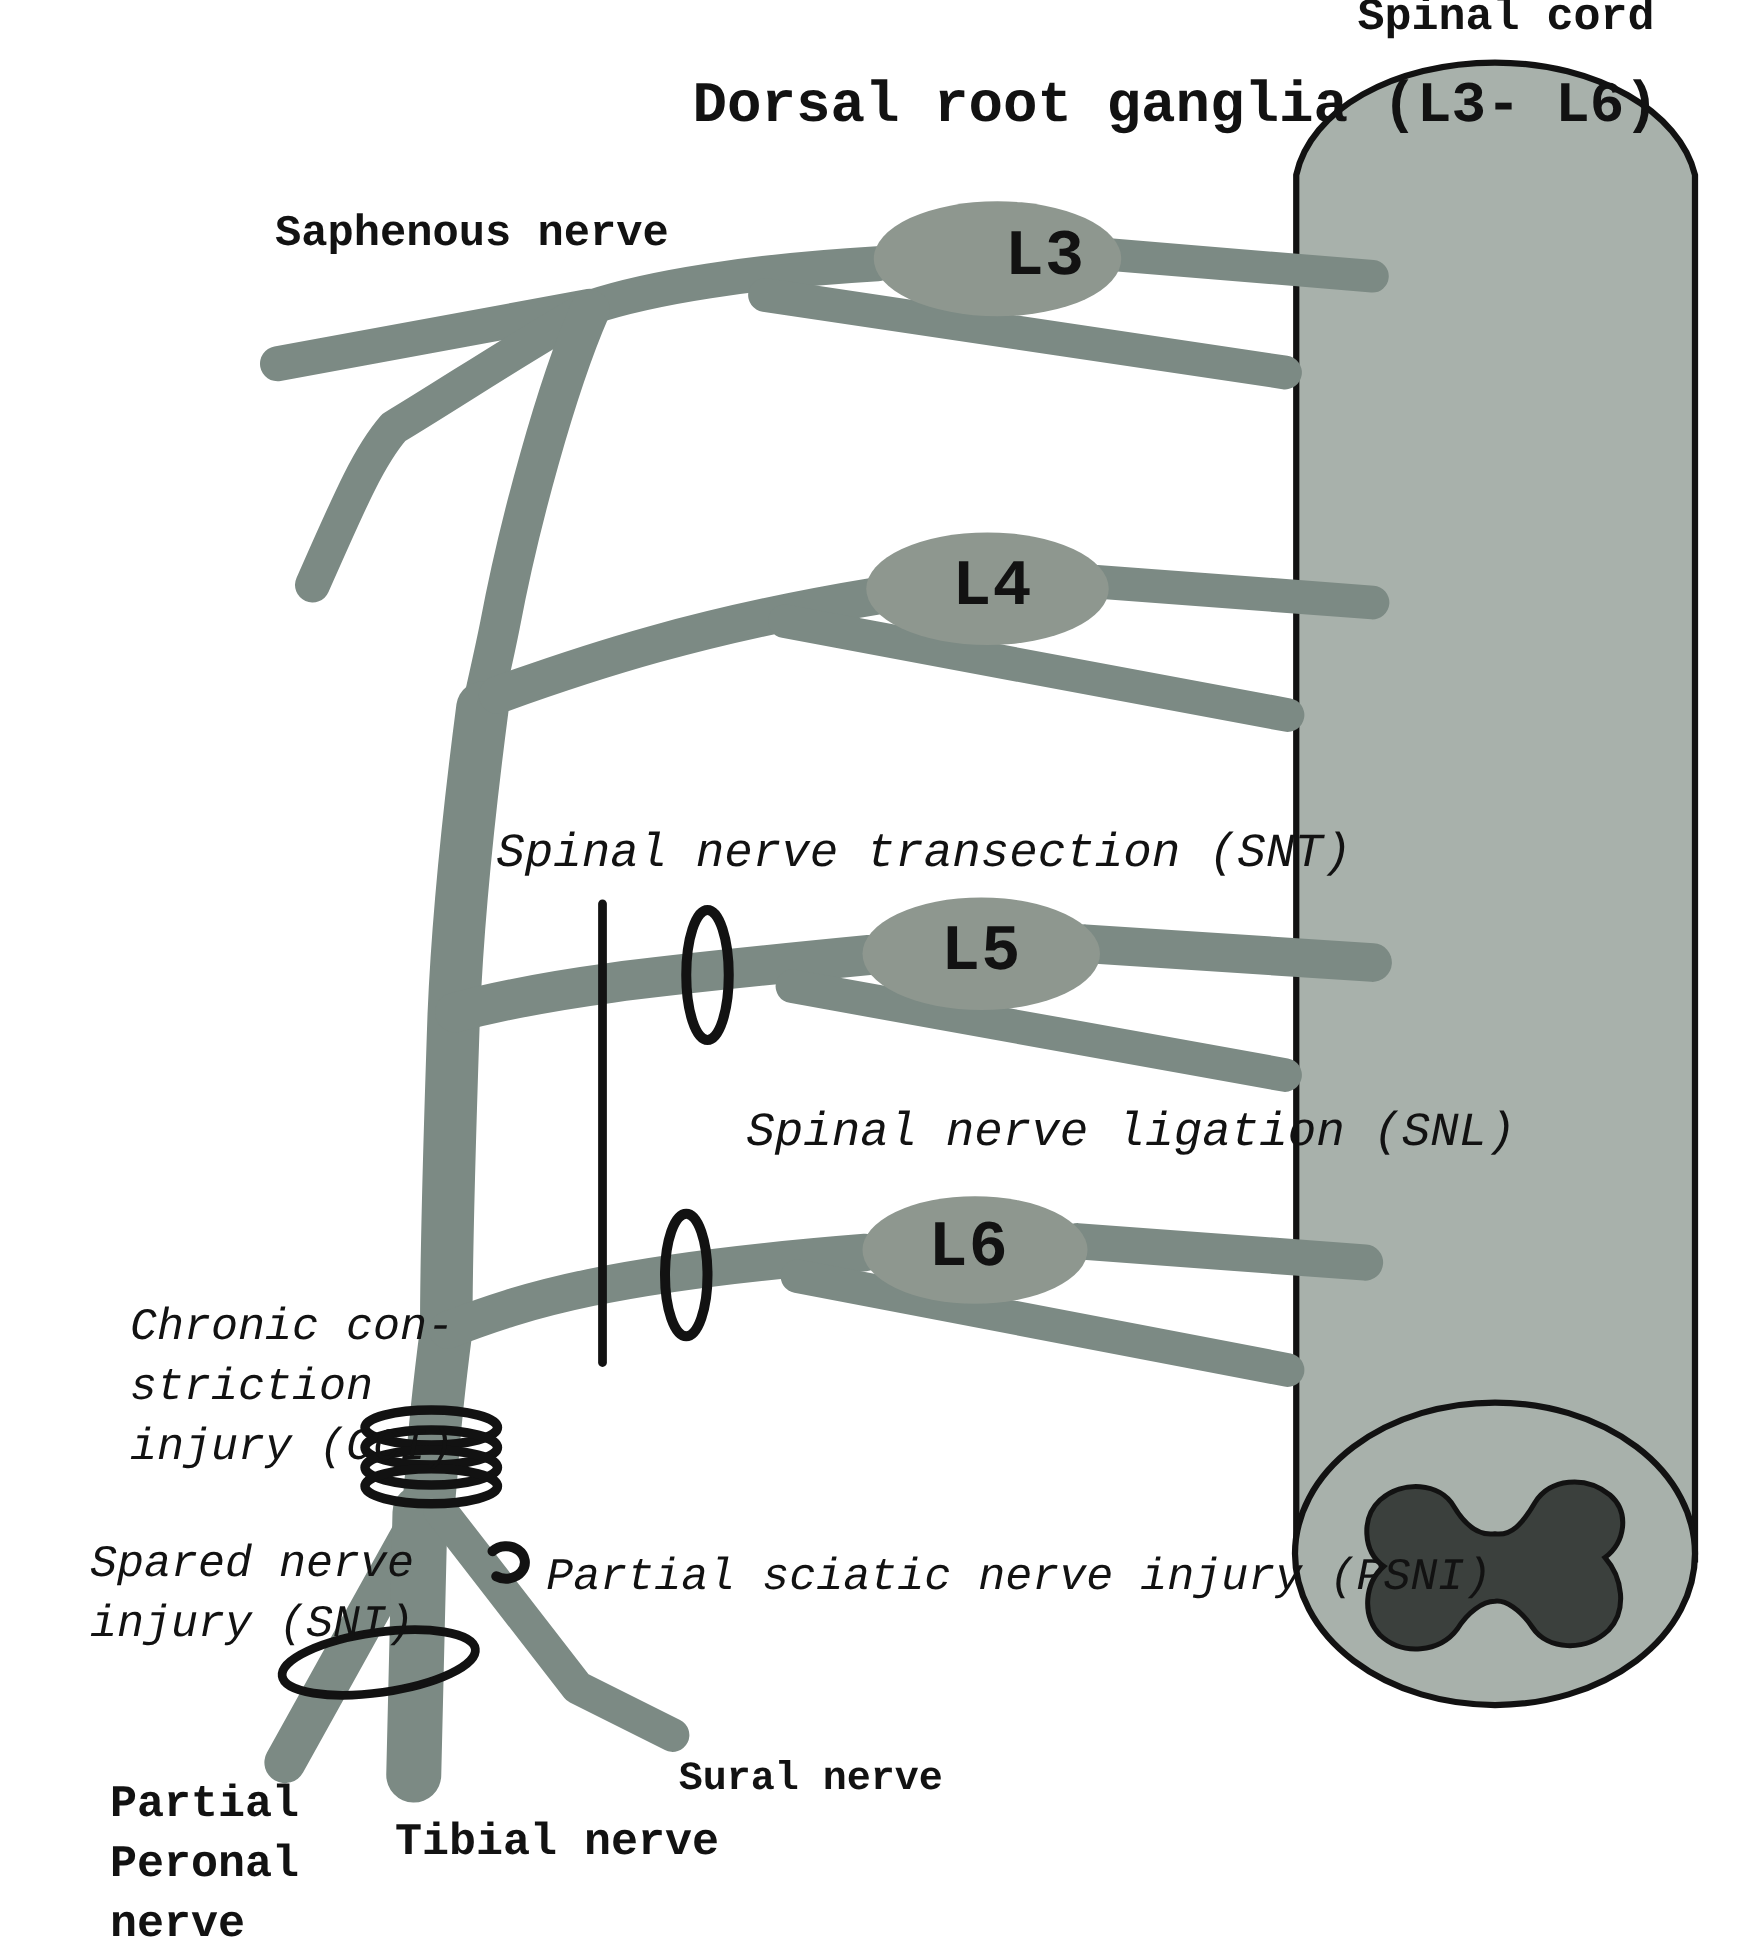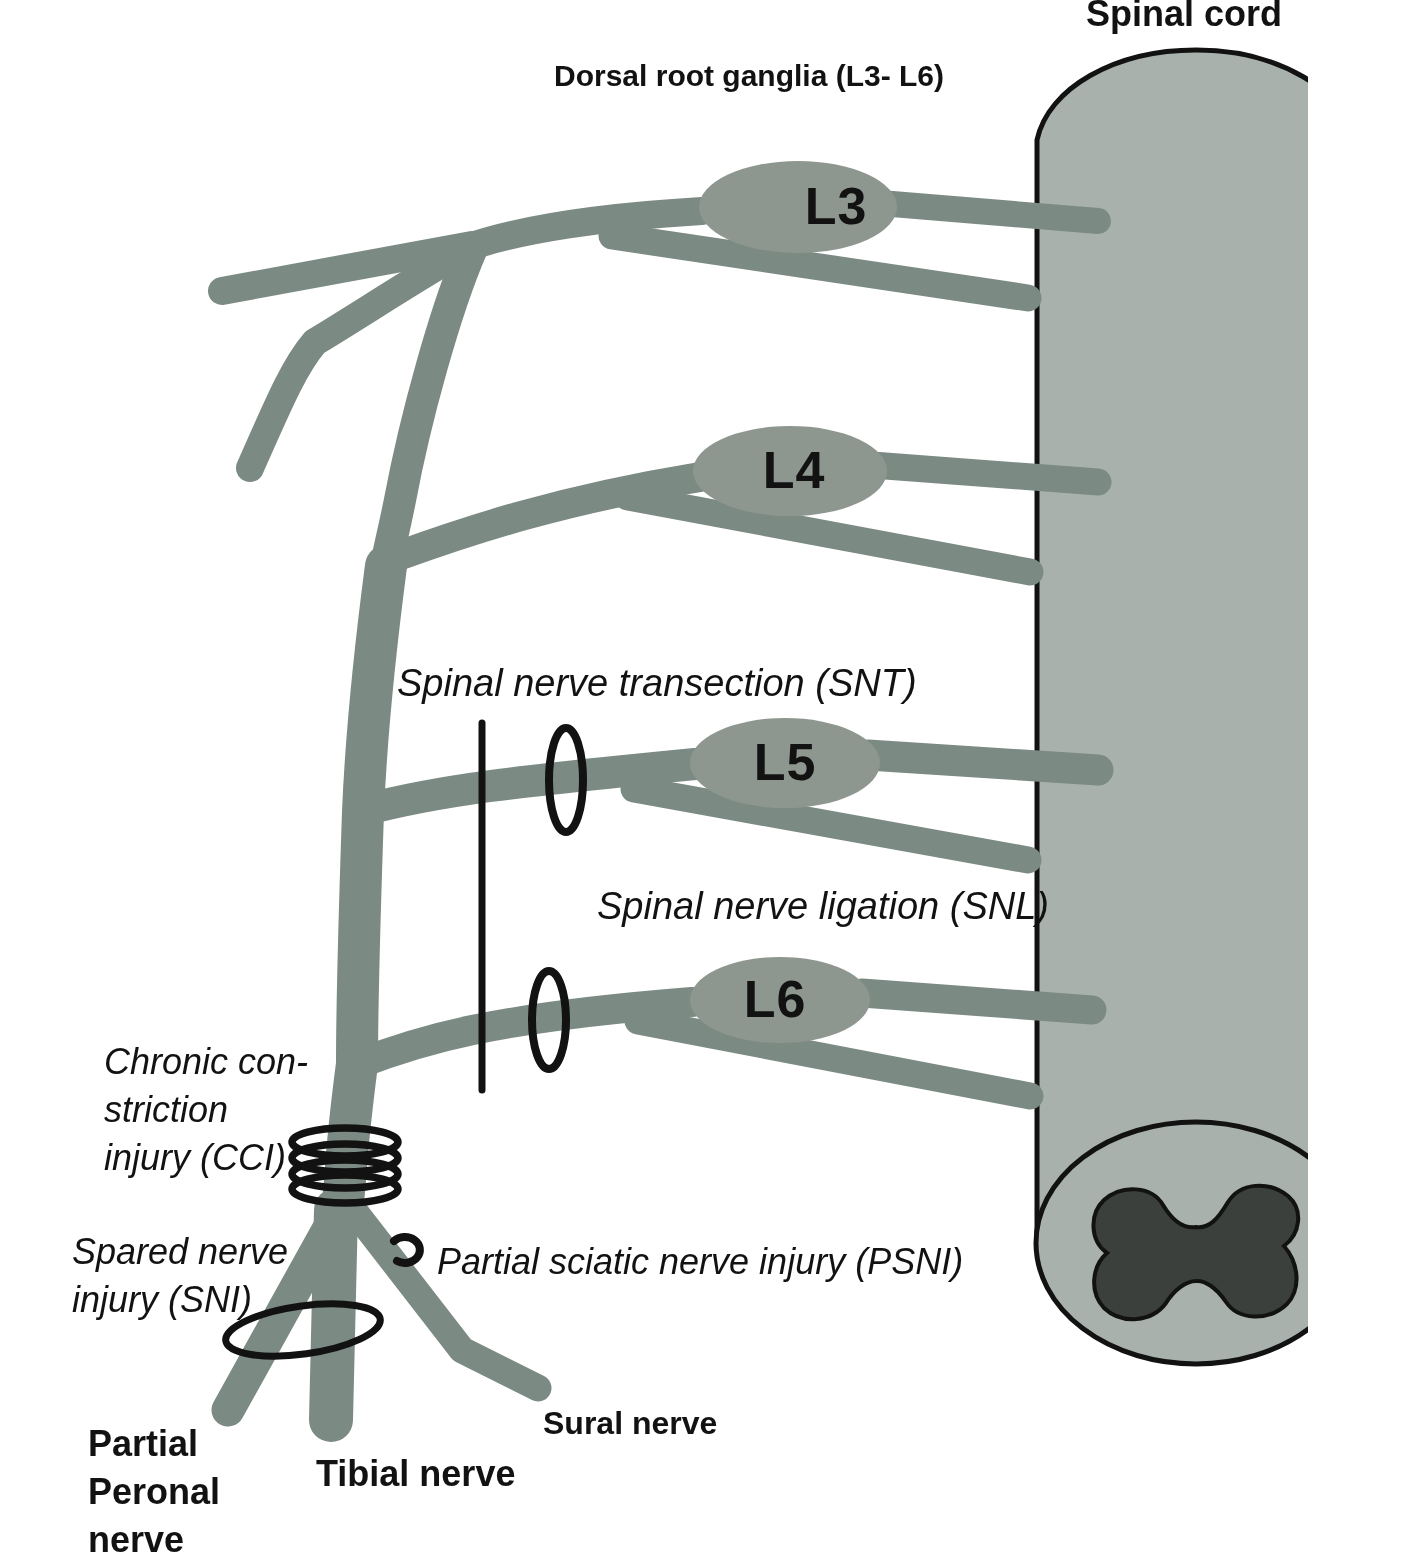--- a/index.html
+++ b/index.html
@@ -1,21 +1,21 @@
 <!DOCTYPE html>
 <html style="--nerve: #7c8a84; --ganglion: #8e978f; --cord: #a8b1ab; --gray_matter: #3b403d; --ink: #121212; --background: #ffffff;"><head>
 <meta charset="utf-8">
 <style>
   html,body{margin:0;padding:0;background:#fff;}
   #stage{
     position:relative;
-    width:1308px;height:1559px;
+    width:1408px;height:1559px;
     overflow:hidden;
     background:var(--background);
-    font-family:Liberation Sans, sans-serif;
+    font-family:Liberation Mono, monospace;
     color:var(--ink);
   }
   #stage svg{position:absolute;left:0;top:0;}
   .lbl{position:absolute;white-space:nowrap;line-height:1.2;}
   .bold{font-weight:bold;}
   .ital{font-style:italic;font-weight:normal;}
   .ganglion-label{
     position:absolute;font-weight:bold;font-size:52px;
     transform:translate(-50%,-52%);letter-spacing:1px;
   }
@@ -89,22 +89,23 @@
         <ellipse class="mark" cx="345" cy="1174" rx="53" ry="14" stroke-width="7.5"></ellipse>
         <ellipse class="mark" cx="345" cy="1189" rx="53" ry="14" stroke-width="7.5"></ellipse>
       </g>
       <ellipse class="mark" cx="303" cy="1330" rx="78" ry="24" stroke-width="7" transform="rotate(-8 303 1330)"></ellipse>
       <path class="mark" d="M 394 1241 A 15 13 0 1 1 397 1261" stroke-width="8"></path>
     </g>
   </svg>
 
   <div class="lbl bold" style="left:1086px;top:-8px;font-size:36px;">Spinal cord</div>
 
-  <div class="lbl bold" style="left:554px;top:58px;font-size:30px;">Dorsal root ganglia (L3- L6)</div>
+  <div class="lbl bold" style="left:554px;top:58px;font-size:46px;">Dorsal root ganglia (L3- L6)</div>
 
+  <div class="lbl bold" style="left:220px;top:166px;font-size:35px;">Saphenous nerve</div>
 
   <div class="ganglion-label" style="left:798px;top:207px;margin-left:38px;">L3</div>
   <div class="ganglion-label" style="left:794px;top:471px;">L4</div>
   <div class="ganglion-label" style="left:785px;top:763px;">L5</div>
   <div class="ganglion-label" style="left:775px;top:1000px;">L6</div>
 
   <div class="lbl ital" style="left:397px;top:661px;font-size:38px;">Spinal nerve transection (SNT)</div>
 
   <div class="lbl ital" style="left:583px;top:884px;font-size:38px;margin-left:14px;">Spinal nerve ligation (SNL)</div>
 

